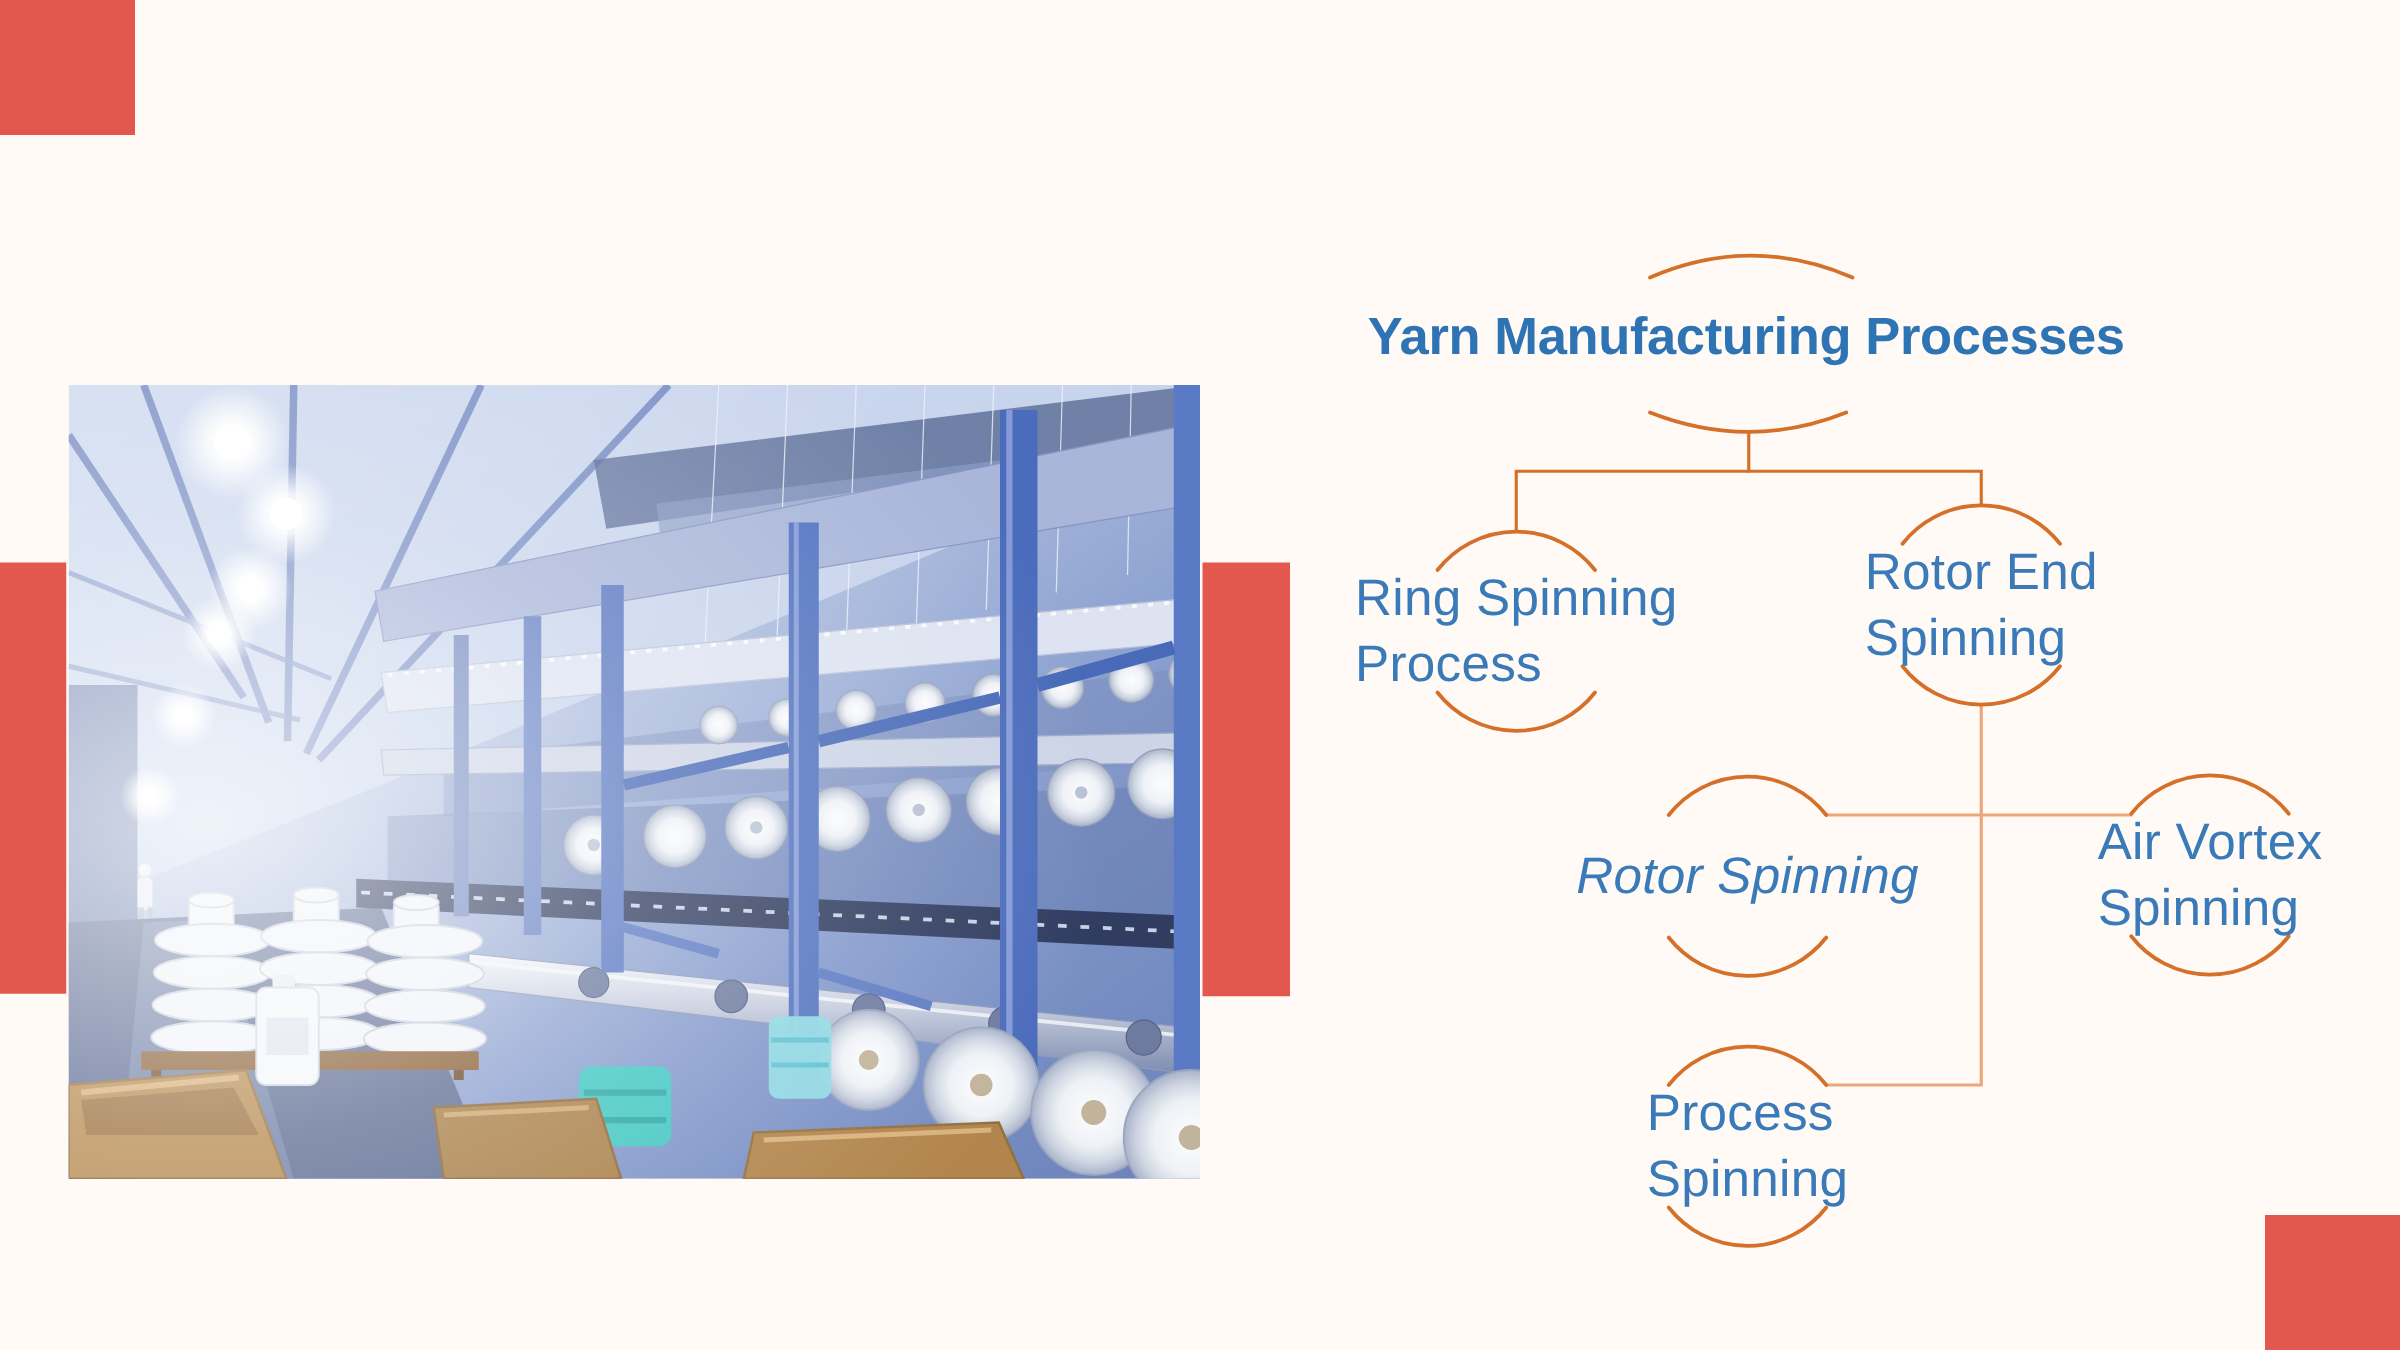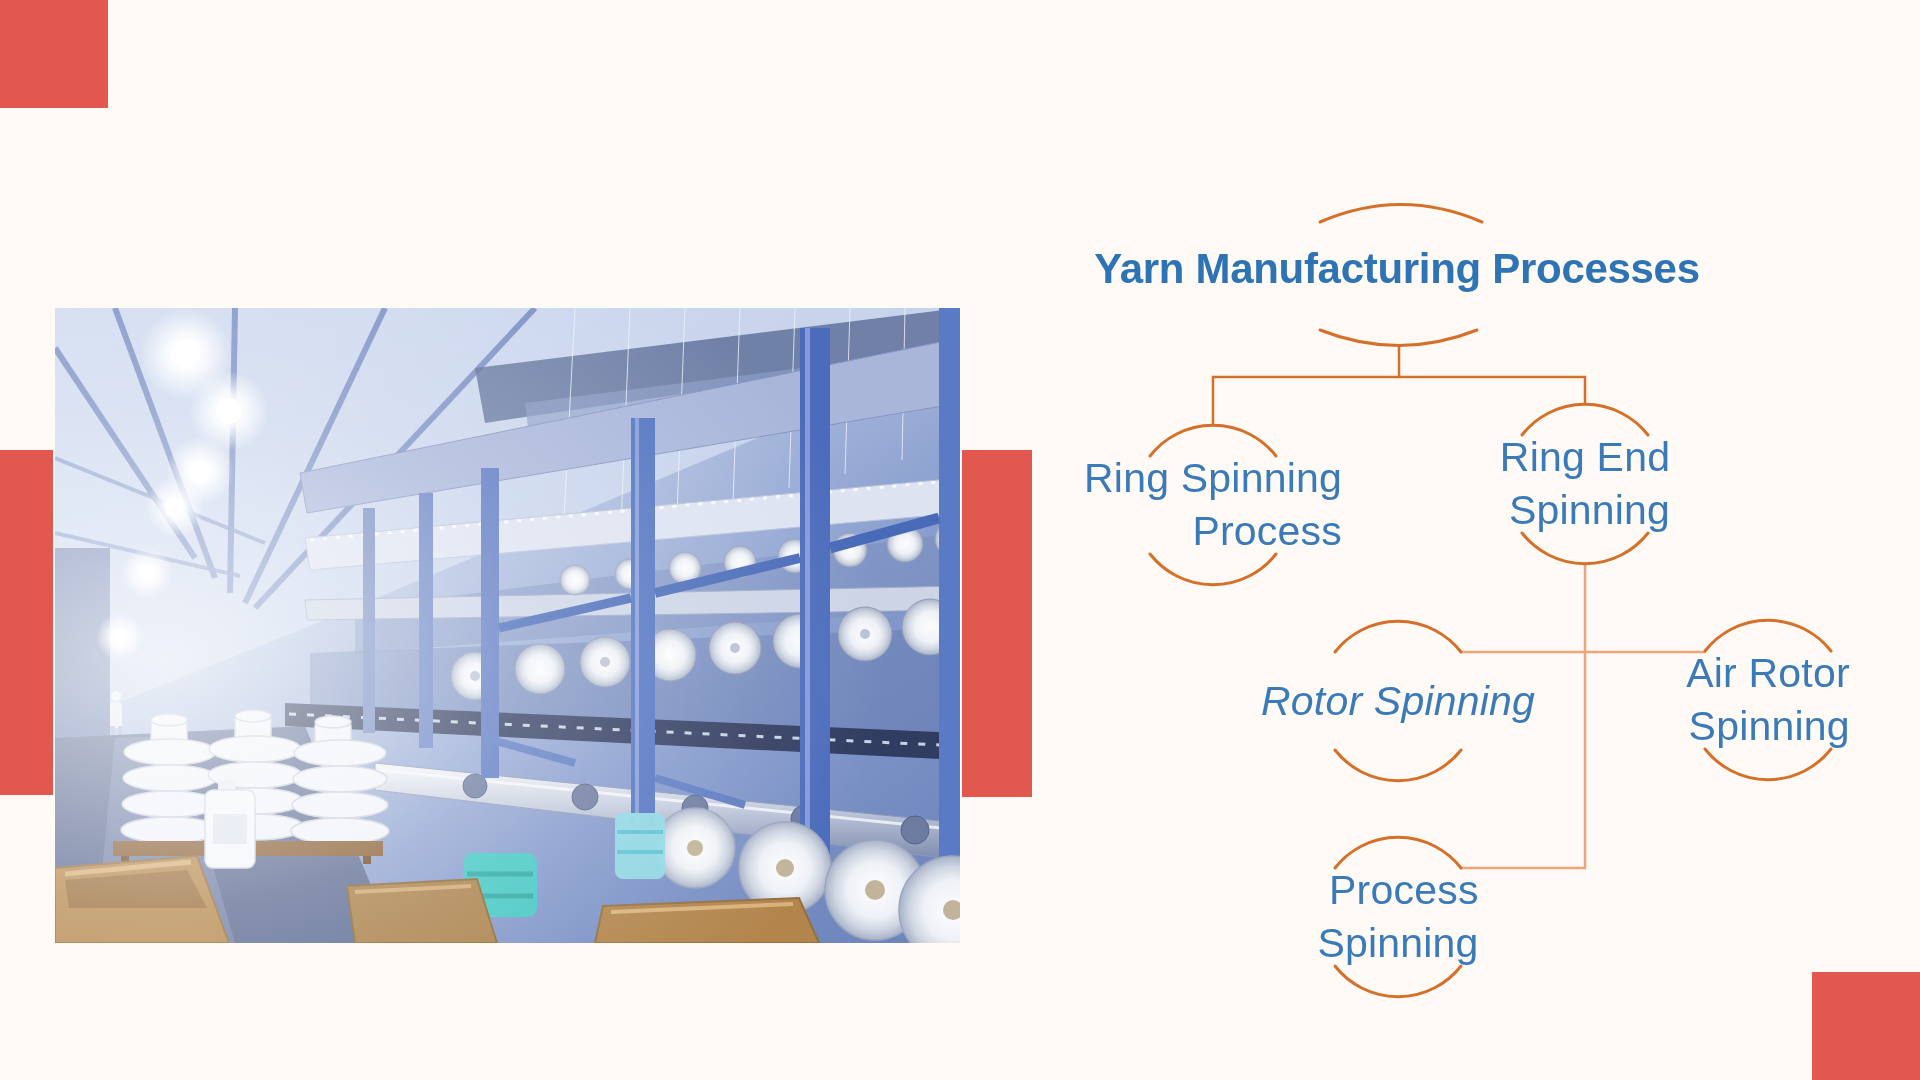--- a/index.html
+++ b/index.html
@@ -29,21 +29,21 @@
   .arc{fill:none;stroke:var(--orange,#d4702a);stroke-width:3;stroke-linecap:round;}
   .line-strong{fill:none;stroke:var(--orange,#d4702a);stroke-width:2.5;stroke-linecap:round;}
   .line-light{fill:none;stroke:var(--orange-light,#eda57a);stroke-width:2.5;stroke-linecap:round;}
   .diagram-title{
     position:absolute;left:1397px;top:269px;transform:translate(-50%,-50%);
     font-size:42px;font-weight:bold;letter-spacing:-0.3px;white-space:nowrap;
     color:var(--blue-title,#2e74b5);
   }
   .node{
     position:absolute;transform:translate(-50%,-50%);
-    font-size:41px;line-height:53px;text-align:right;white-space:nowrap;
+    font-size:41px;line-height:53px;text-align:left;white-space:nowrap;
     color:var(--blue-node,#3a7ab8);letter-spacing:0.2px;
   }
   .node span{display:block;}
   .node-ring{left:1213px;top:505px;}
   .node-open-end{left:1585px;top:484px;}
   .node-rotor{left:1398px;top:701px;font-style:italic;}
   .node-air-vortex{left:1768px;top:700px;}
   .node-friction{left:1398px;top:917px;}
 </style>
 </head>
@@ -319,30 +319,30 @@
   </svg>
 
   <h1 class="diagram-title">Yarn Manufacturing Processes</h1>
 
   <div class="node node-ring">
     <span>Ring Spinning</span>
     <span>Process</span>
   </div>
 
   <div class="node node-open-end">
-    <span>Ring End</span>
+    <span>Rotor End</span>
     <span>Spinning</span>
   </div>
 
   <div class="node node-rotor">
     <span>Rotor Spinning</span>
   </div>
 
   <div class="node node-air-vortex">
-    <span>Air Rotor</span>
+    <span>Air Vortex</span>
     <span>Spinning</span>
   </div>
 
   <div class="node node-friction">
     <span>Process</span>
     <span>Spinning</span>
   </div>
 
 </div>
 

